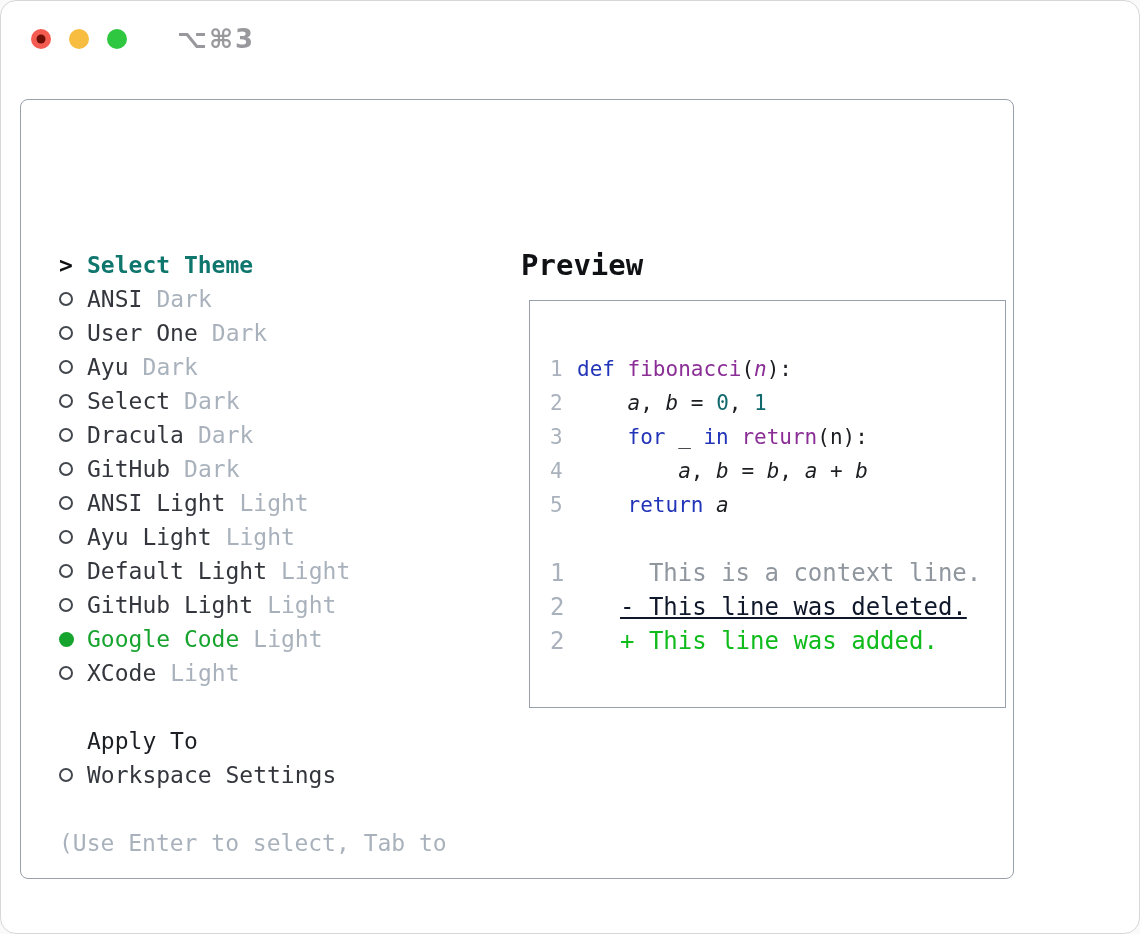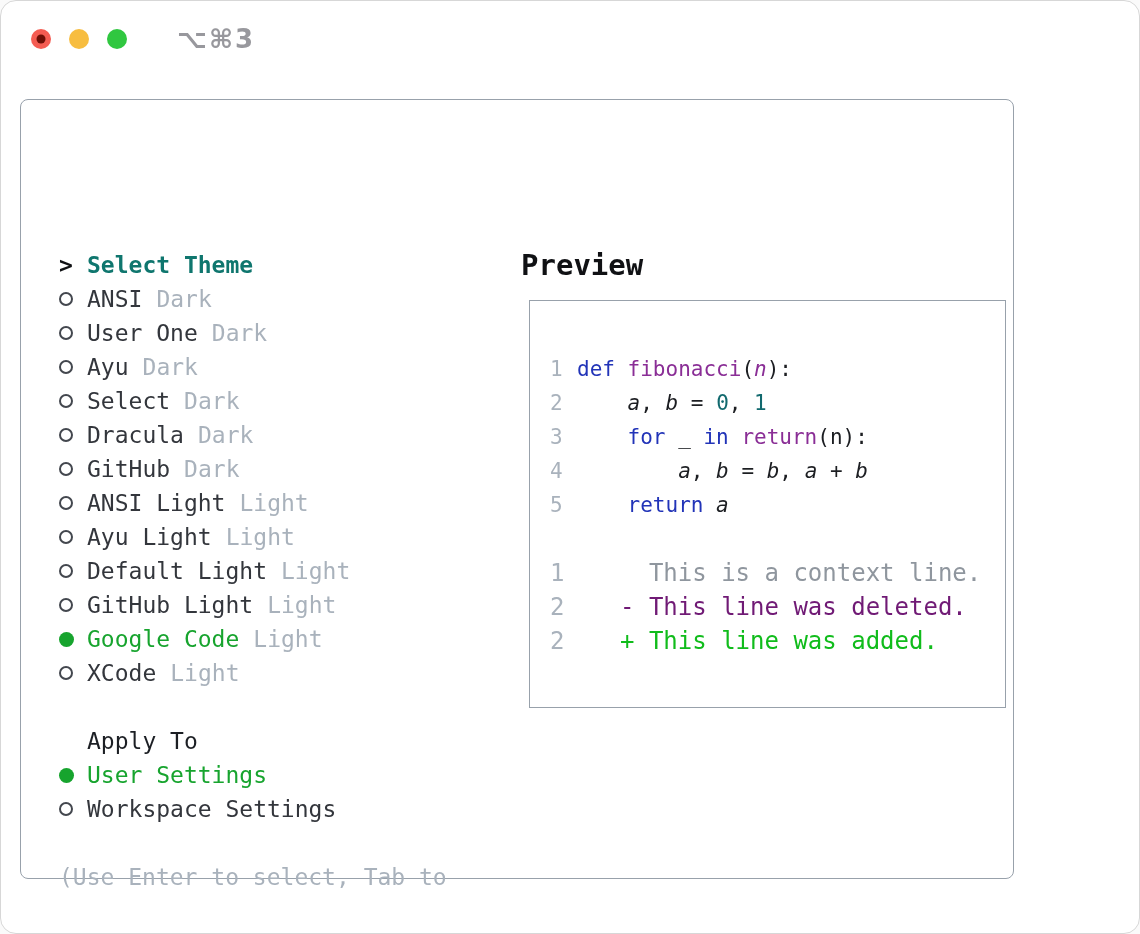--- a/index.html
+++ b/index.html
@@ -63,21 +63,21 @@
   .tok-kw    { color:#2234b8; }
   .tok-fn    { color:#8a2e96; }
   .tok-num   { color:#11696e; }
   .tok-pl    { color:#1c1e22; }
   .tok-var   { color:#1c1e22; font-style:italic; }
   .tok-param { color:#8a2e96; font-style:italic; }
   .blank-row { height:34px; }
   .diff-row { height:34px; display:flex; align-items:center; padding-left:20px; font-size:24px; white-space:pre; }
   .diff-gutter { width:70px; flex:none; color:#a9b2bc; }
   .diff-context { color:#8f969e; }
-  .diff-deleted { color:#701a75; }
+  .diff-deleted { color:#0f172a;text-decoration:underline; }
   .diff-added   { color:#10bc1b; }
 </style>
 </head>
 <body>
 
 <div class="window">
 
   <div class="titlebar">
     <div class="lights">
       <span class="light red">
@@ -100,21 +100,20 @@
         <div class="row"><span class="prefix"><span class="radio"></span></span><span class="tname">Dracula</span><span class="variant">Dark</span></div>
         <div class="row"><span class="prefix"><span class="radio"></span></span><span class="tname">GitHub</span><span class="variant">Dark</span></div>
         <div class="row"><span class="prefix"><span class="radio"></span></span><span class="tname">ANSI Light</span><span class="variant">Light</span></div>
         <div class="row"><span class="prefix"><span class="radio"></span></span><span class="tname">Ayu Light</span><span class="variant">Light</span></div>
         <div class="row"><span class="prefix"><span class="radio"></span></span><span class="tname">Default Light</span><span class="variant">Light</span></div>
         <div class="row"><span class="prefix"><span class="radio"></span></span><span class="tname">GitHub Light</span><span class="variant">Light</span></div>
         <div class="row"><span class="prefix"><span class="radio on"></span></span><span class="tname sel">Google Code</span><span class="variant">Light</span></div>
         <div class="row"><span class="prefix"><span class="radio"></span></span><span class="tname">XCode</span><span class="variant">Light</span></div>
         <div class="row"></div>
         <div class="row"><span class="prefix"></span><span class="apply-label">Apply To</span></div>
-        <div class="row"><span class="prefix"><span class="radio on"></span></span><span class="tname sel">User Settings</span></div>
         <div class="row"><span class="prefix"><span class="radio"></span></span><span class="tname">Workspace Settings</span></div>
         <div class="row"></div>
         <div class="row"><span class="hint">(Use Enter to select, Tab to</span></div>
       </div>
 
     <div class="preview-label">Preview</div>
 
     <div class="preview-box">
       <div class="preview-rows">
           <div class="code-row"><span class="gutter">1</span><span class="tok-kw">def </span><span class="tok-fn">fibonacci</span><span class="tok-pl">(</span><span class="tok-param">n</span><span class="tok-pl">):</span></div>

